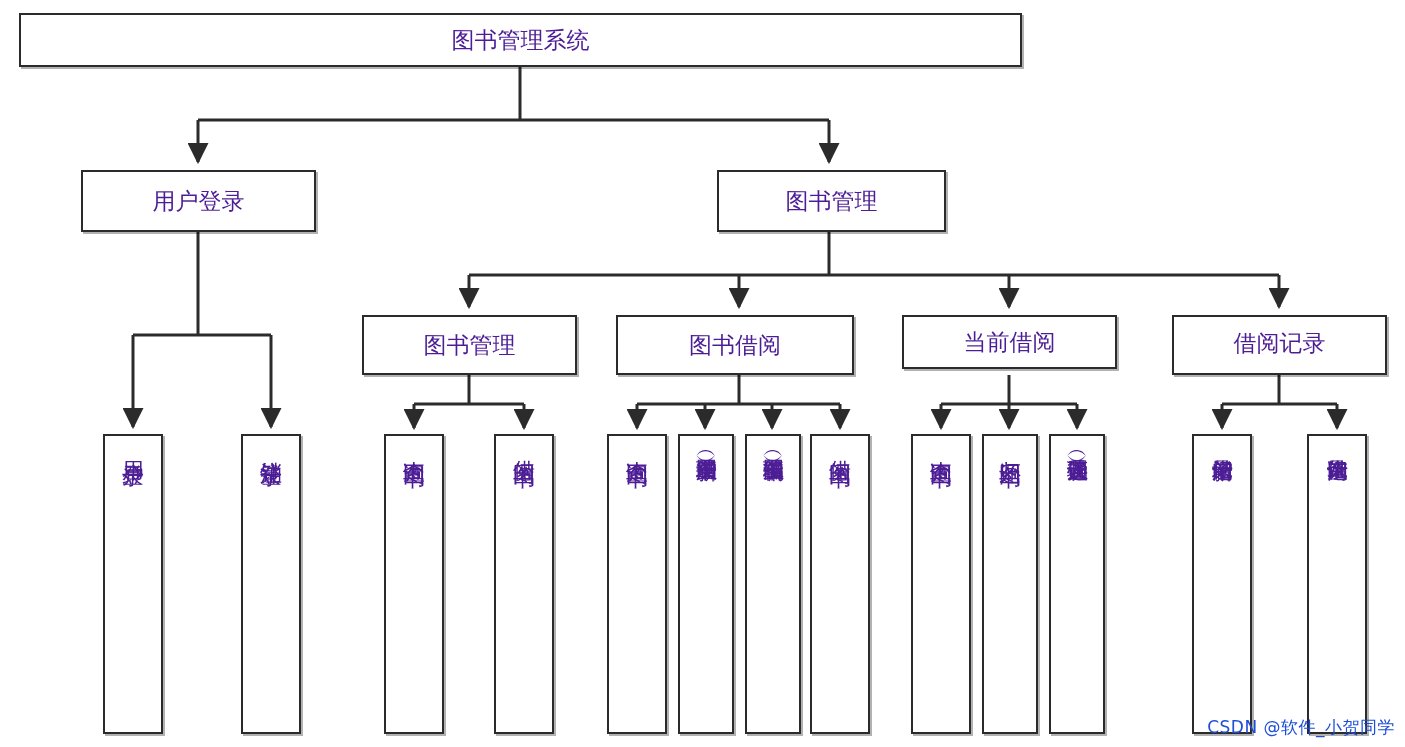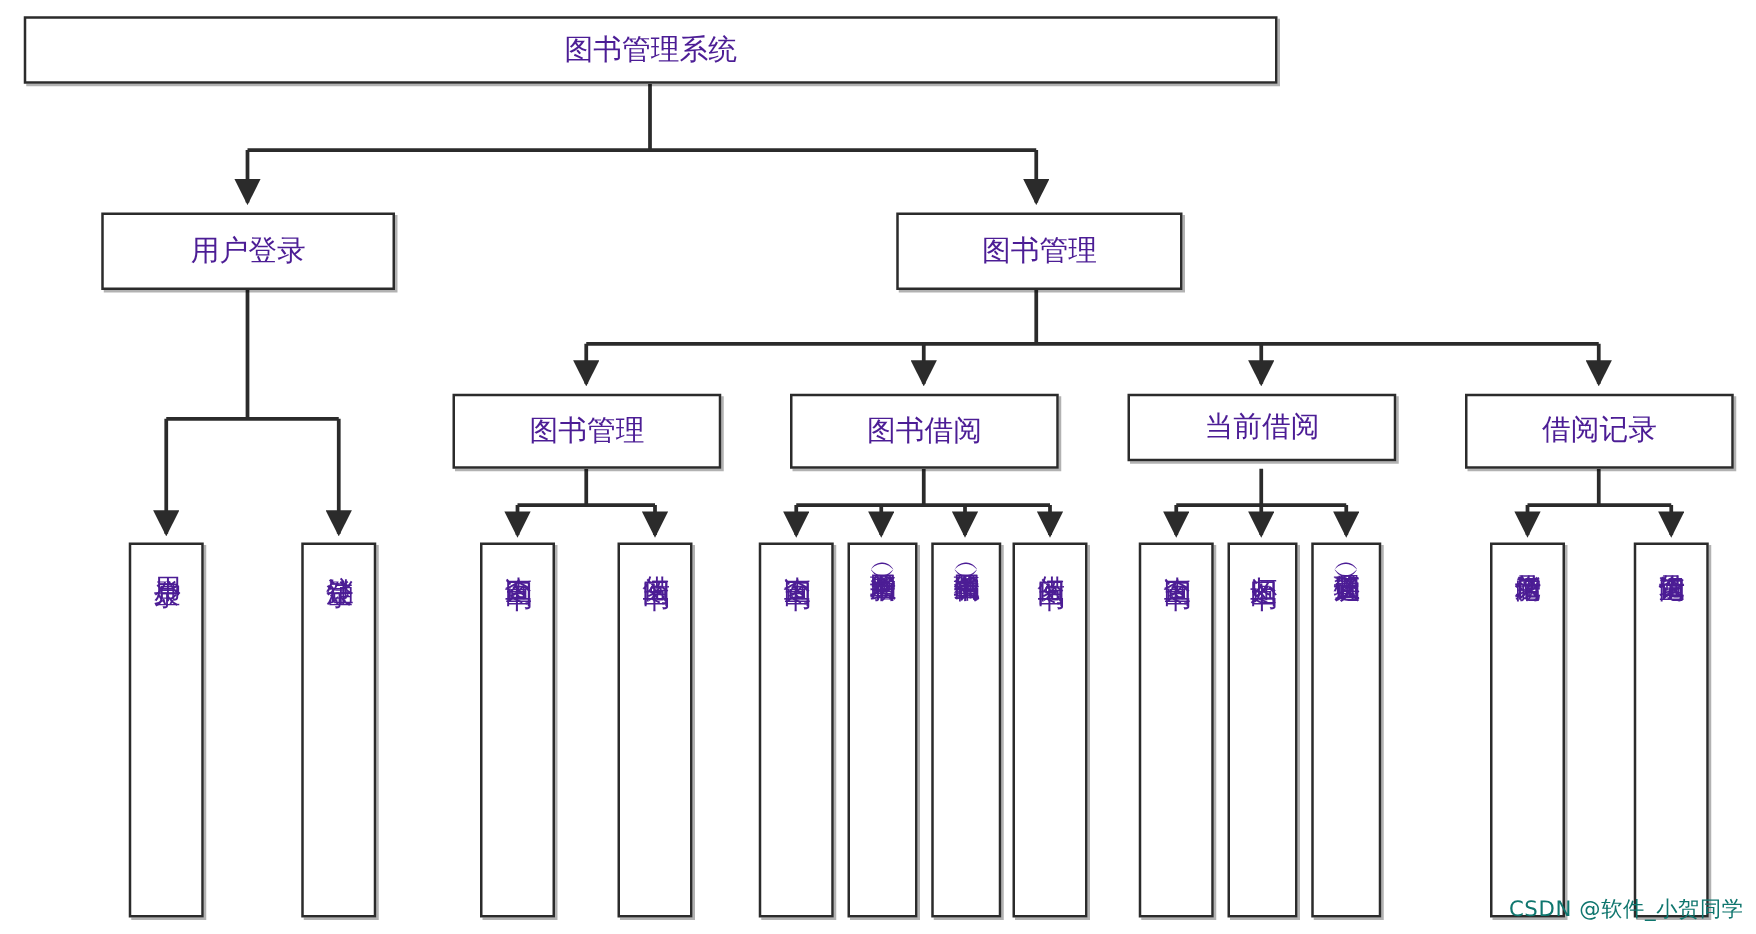--- a/index.html
+++ b/index.html
@@ -65,21 +65,21 @@
   }
   .node.vert.tall-text .node-label {
     font-size: 21px;
     letter-spacing: 0px;
   }
   #watermark {
     position: absolute;
     right: 10px;
     bottom: 8px;
     font-size: 17px;
-    color: #0f766e;
+    color: #1d4ed8;
     letter-spacing: 0.5px;
     white-space: nowrap;
     pointer-events: none;
     margin-left: 42px;
   }
 </style>
 </head>
 <body>
 
 <div id="diagram-root">
@@ -144,21 +144,21 @@
   <div class="node horiz" style="left:81px; top:170px; width:235px; height:62px;">
     <span class="node-label">用户登录</span>
   </div>
   <div class="node horiz" style="left:717px; top:170px; width:229px; height:62px;">
     <span class="node-label">图书管理</span>
   </div>
 
   <div class="node horiz" style="left:362px; top:315px; width:215px; height:60px;">
     <span class="node-label">图书管理</span>
   </div>
-  <div class="node horiz" style="left:632px; top:315px; width:215px; height:60px;">
+  <div class="node horiz" style="left:616px; top:315px; width:238px; height:60px;">
     <span class="node-label">图书借阅</span>
   </div>
   <div class="node horiz" style="left:902px; top:315px; width:215px; height:54px;">
     <span class="node-label">当前借阅</span>
   </div>
   <div class="node horiz" style="left:1172px; top:315px; width:215px; height:60px;font-family:Liberation Mono, monospace;">
     <span class="node-label">借阅记录</span>
   </div>
 
   <div class="node vert" style="left:103px; top:434px; width:60px; height:300px;">

